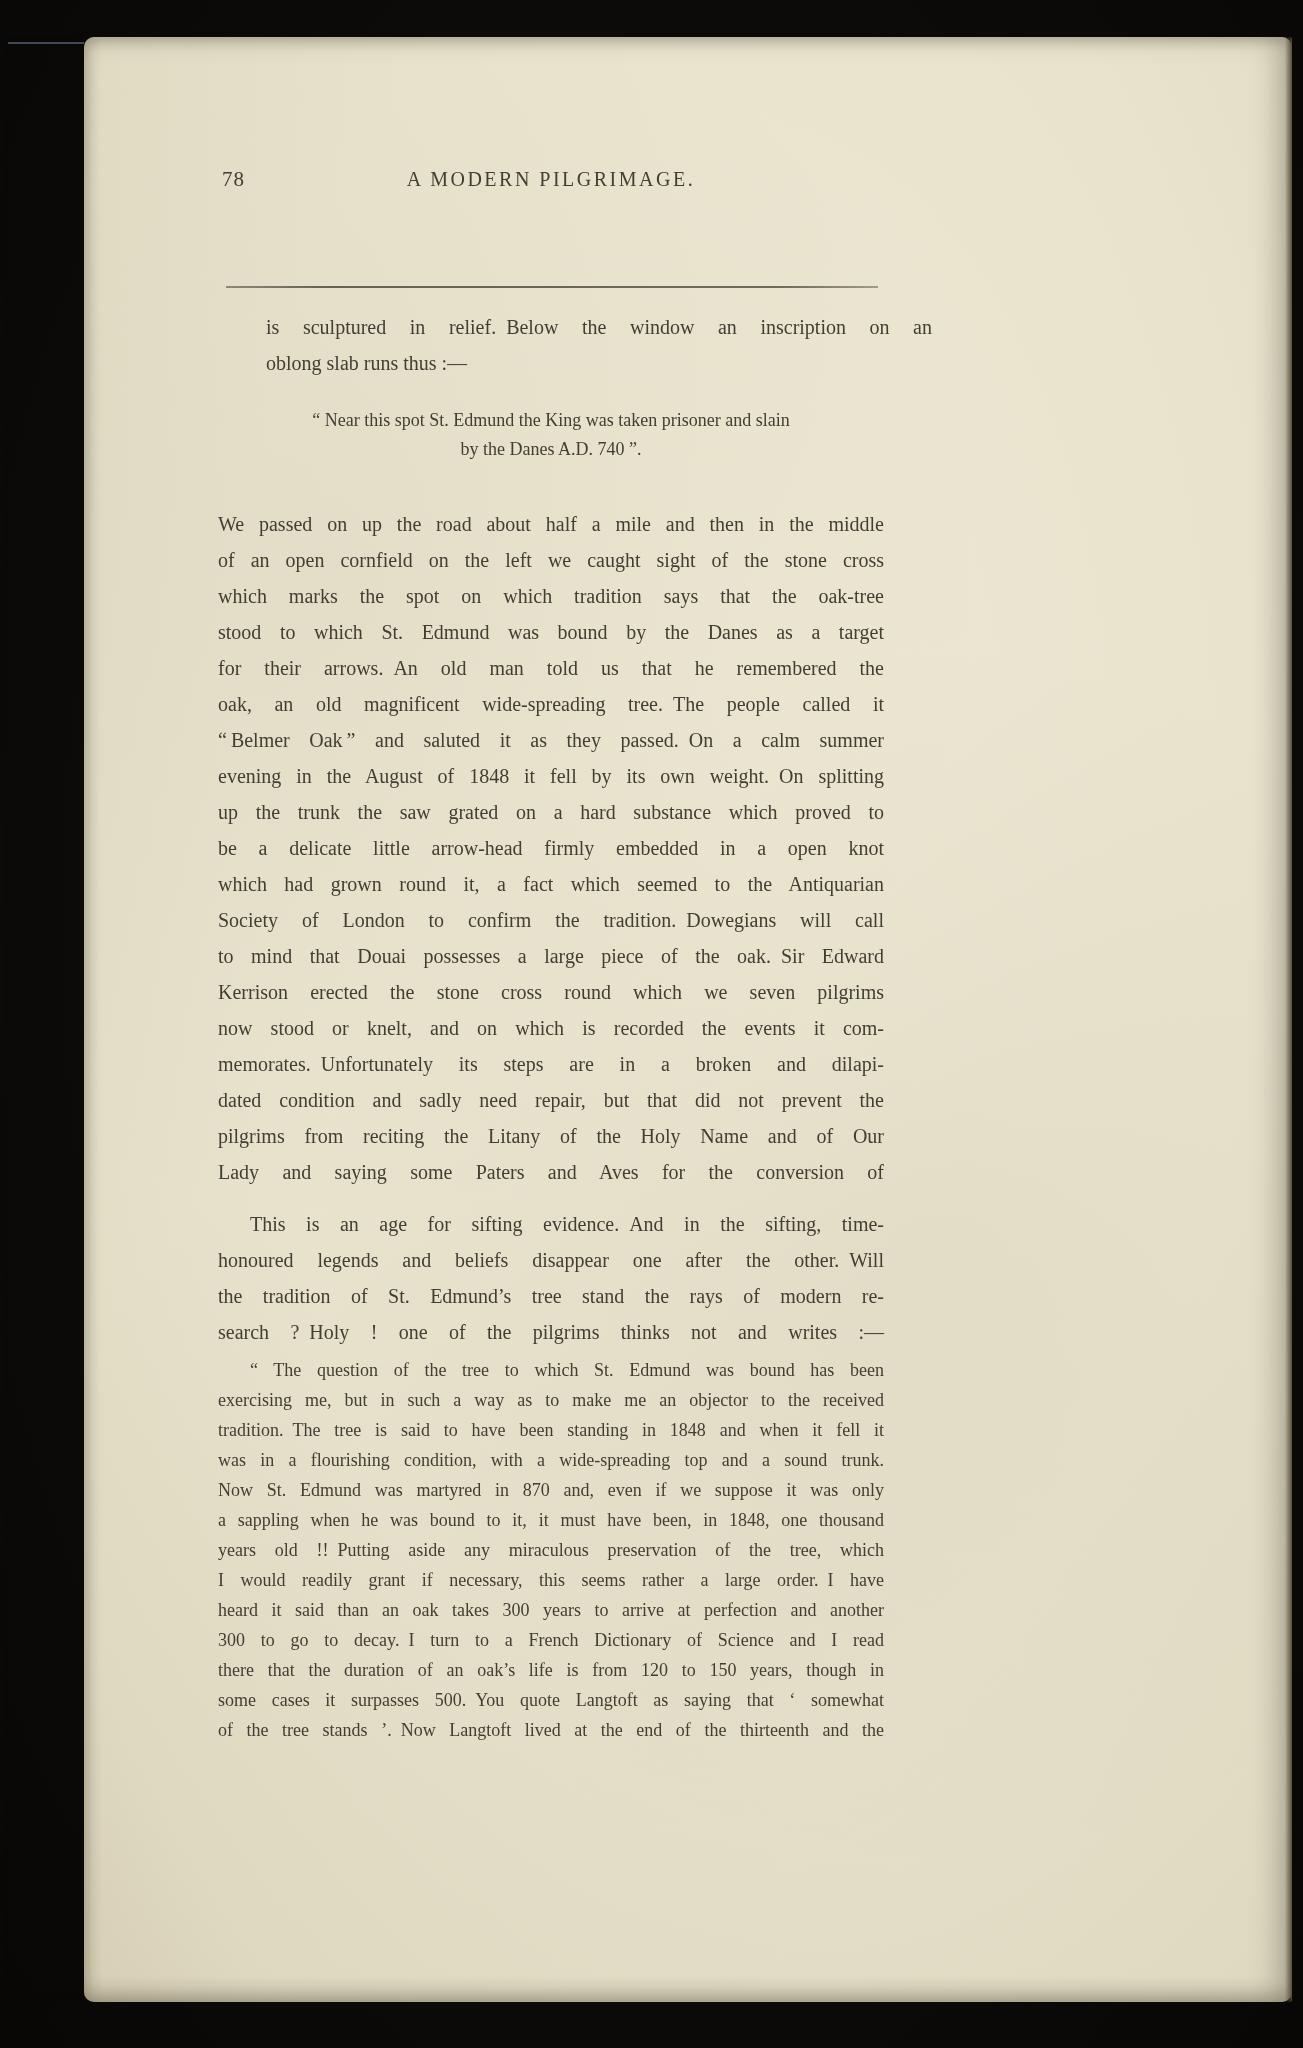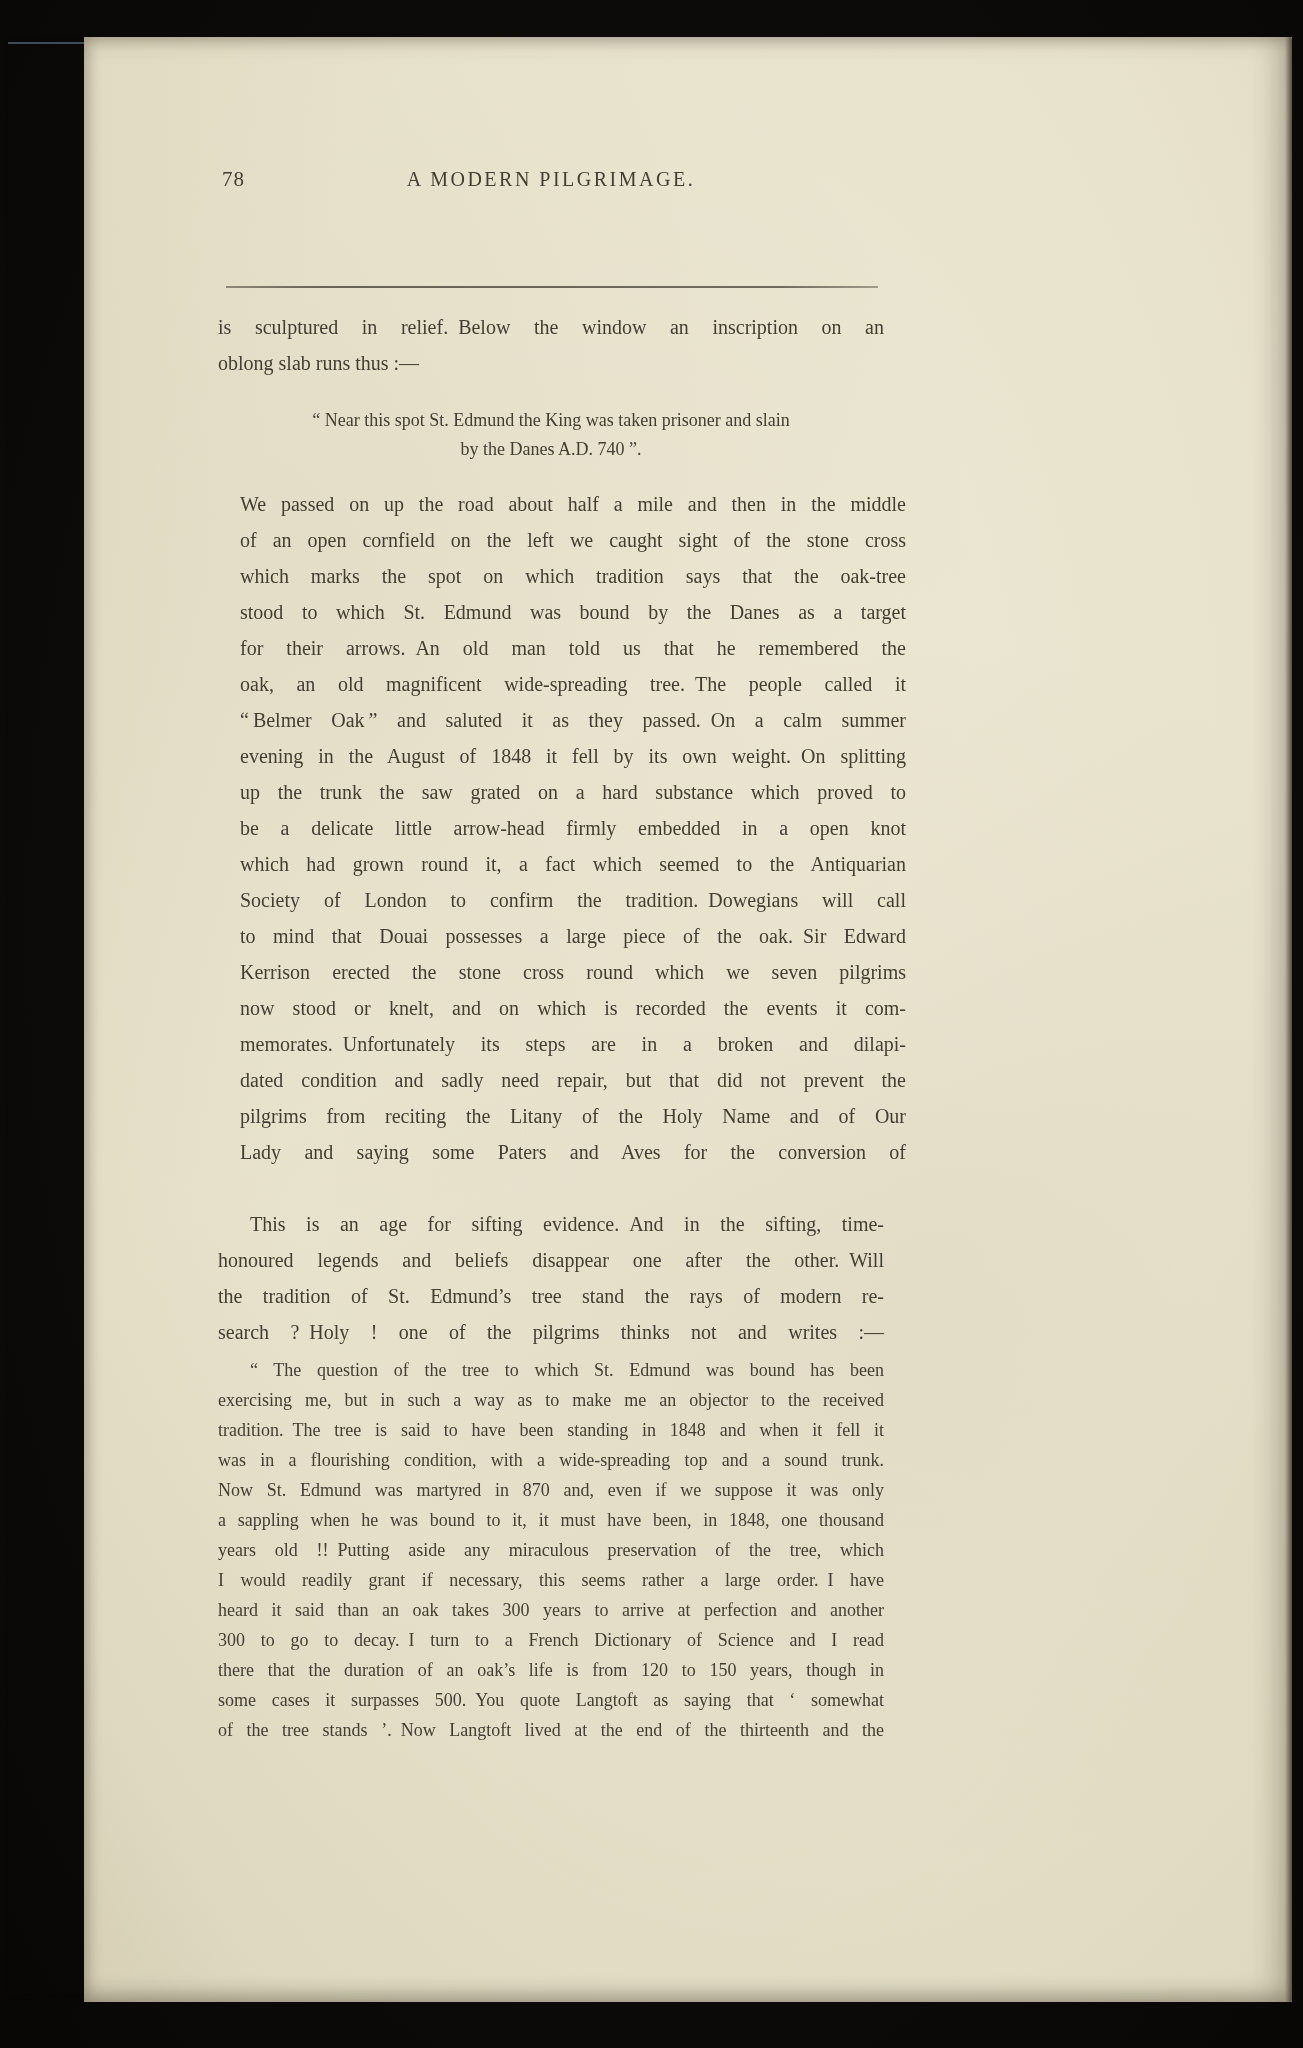--- a/index.html
+++ b/index.html
@@ -36,21 +36,21 @@
 
   
   .page{
     position:absolute;left:84px;top:37px;width:1208px;height:1965px;
     background:radial-gradient(ellipse at 55% 38%, #ede8d3 0%, var(--paper) 55%, #e0dac2 86%, #d6cfb5 100%);
     box-shadow:
       inset -16px 0 26px rgba(62,55,38,.28),
       inset 6px 0 14px rgba(62,55,38,.14),
       inset 0 -10px 16px rgba(62,55,38,.18),
       inset 0 6px 10px rgba(62,55,38,.10);
-    border-radius:0;
+    border-radius:10px;
     color:var(--ink);
   }
   .page::after{ 
     content:"";position:absolute;top:0;right:0;width:7px;height:100%;
     background:linear-gradient(90deg, rgba(90,82,62,0) 0%, rgba(70,63,46,.55) 70%, #57503c 100%);
     border-radius:0 2px 2px 0;
   }
   .page::before{ 
     content:"";position:absolute;inset:0;pointer-events:none;
     background:
@@ -74,22 +74,22 @@
   .tline{
     text-align:justify;text-align-last:justify;
     white-space:nowrap;overflow:visible;
   }
   .tline-last{text-align-last:left;}
   .justify-all .tline-last{text-align-last:justify;}
   .center-block .tline, .center-block .tline-last{text-align-last:center;}
   .indent-first .tline:first-child{text-indent:32px;}
 
   .body{font-size:20px;line-height:36px;}
-  .para1{top:272px;}
-  .para2{top:449px;margin-left:22px;}
+  .para1{top:272px;margin-left:48px;}
+  .para2{top:469px;}
   .para3{top:1169px;}
   .inscription{top:369px;font-size:18px;line-height:29px;}
   .quote{top:1318px;font-size:18px;line-height:30px;}
 </style>
 </head>
 <body>
 
 <div class="photo">
   <div class="page-edges"></div>
 

